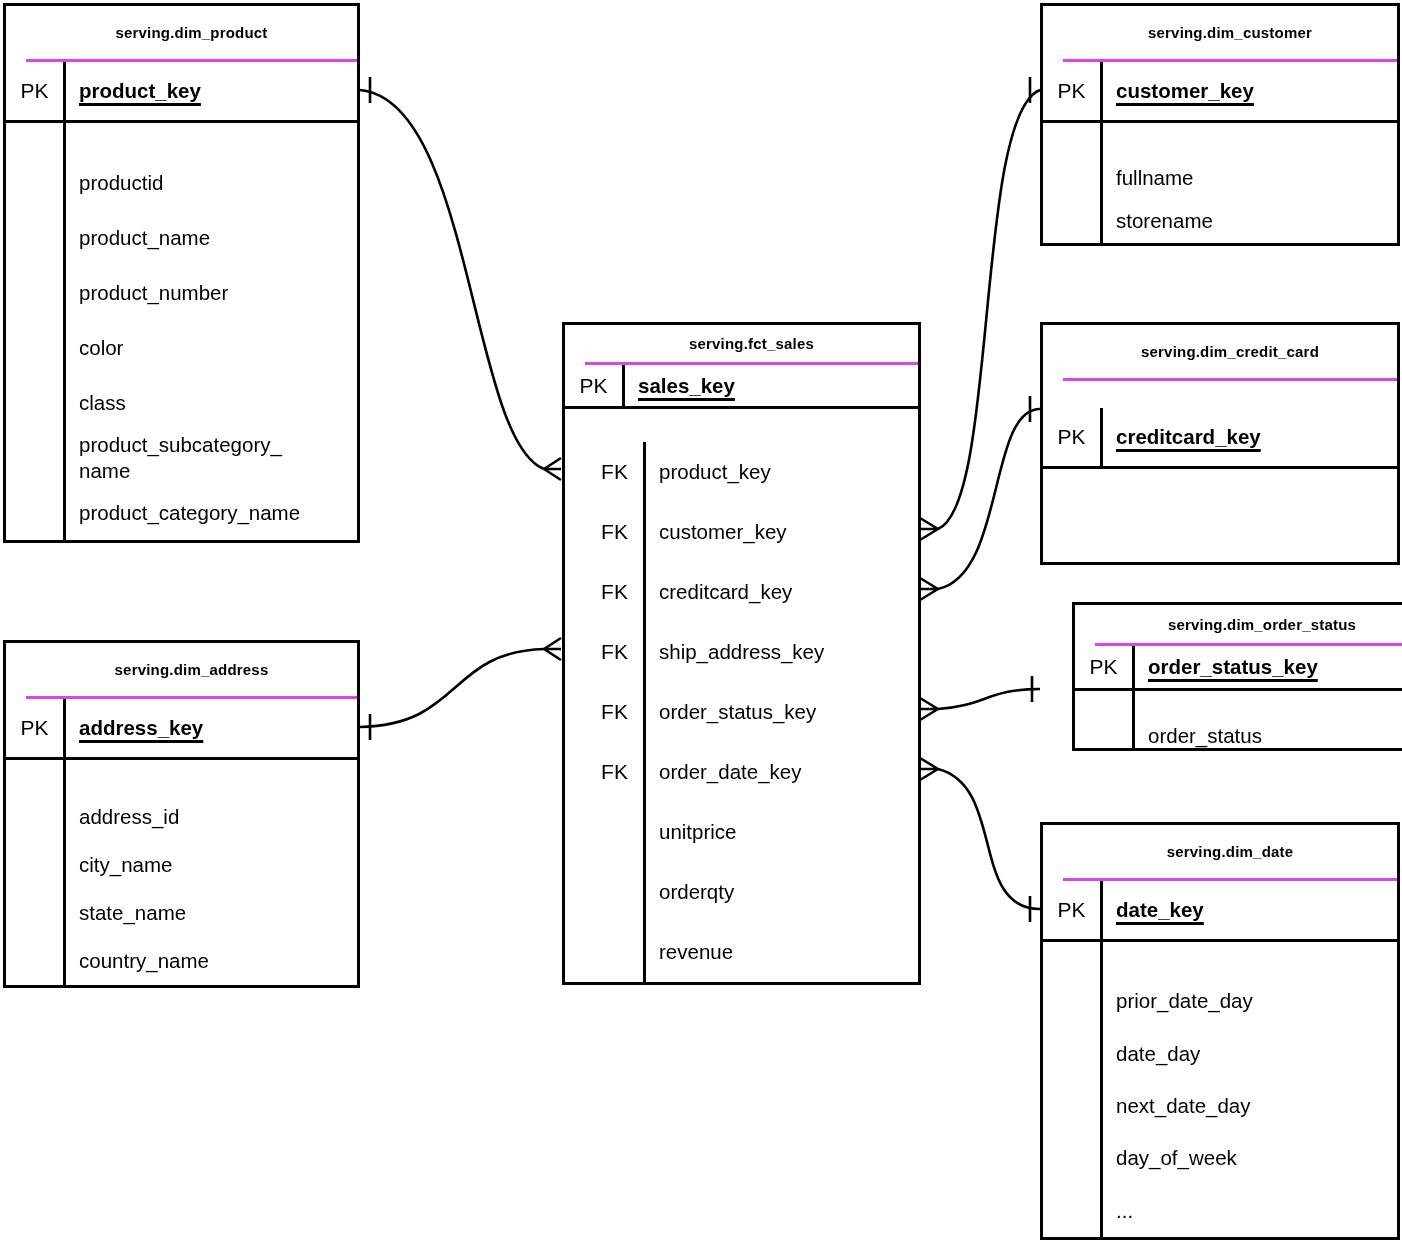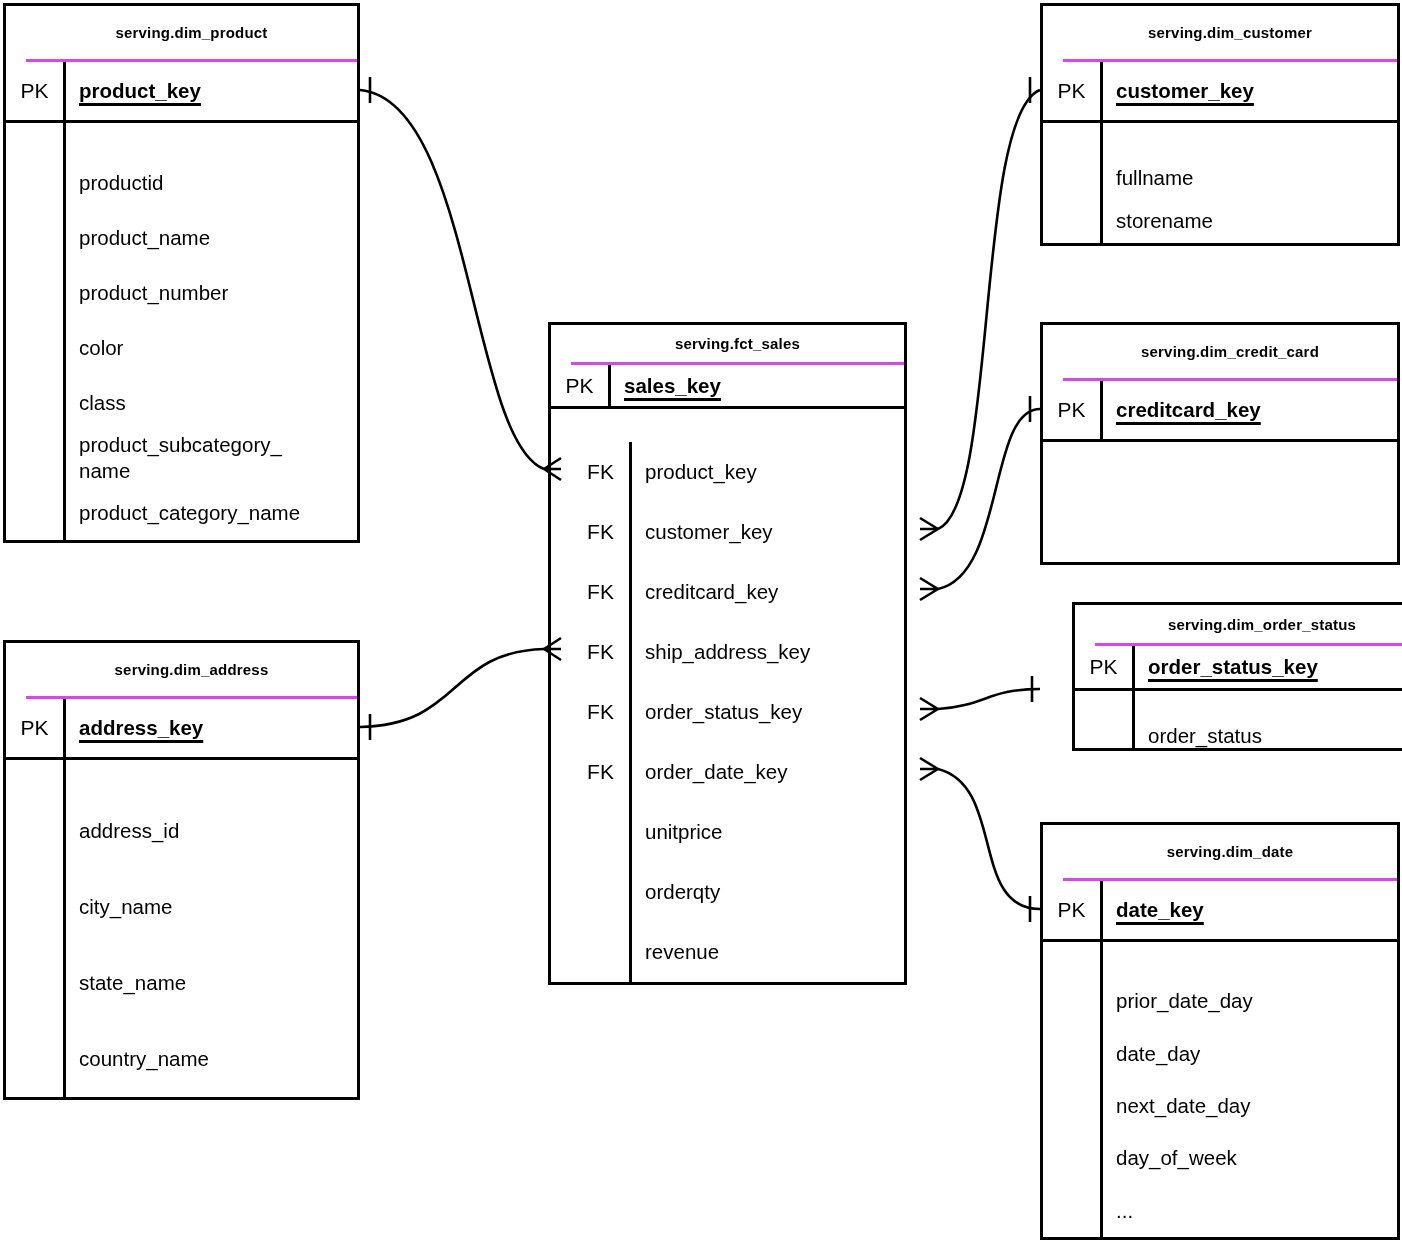--- a/index.html
+++ b/index.html
@@ -101,38 +101,38 @@
         <div class="cell t-field">product_name</div>
         <div class="cell t-field">product_number</div>
         <div class="cell t-field">color</div>
         <div class="cell t-field">class</div>
         <div class="cell t-field wrap2">product_subcategory_name</div>
         <div class="cell t-field">product_category_name</div>
       </div>
     </div>
   </div>
 
-  <div class="table" style="left:3px;top:640px;width:357px;height:460px;justify-content:space-between;">
+  <div class="table" style="left:3px;top:640px;width:357px;height:348px;justify-content:space-between;">
     <div class="t-title">serving.dim_address</div>
     <div class="t-pkrow">
       <div class="t-gutter pk-tag">PK</div>
       <div class="t-field pk-field">address_key</div>
     </div>
     <div class="t-body">
       <div class="t-bodygutter"></div>
       <div class="t-fieldcol">
         <div class="cell t-field">address_id</div>
         <div class="cell t-field">city_name</div>
         <div class="cell t-field">state_name</div>
         <div class="cell t-field">country_name</div>
       </div>
     </div>
   </div>
 
-  <div class="table" style="left:548px;top:322px;width:359px;height:663px;">
+  <div class="table" style="left:562px;top:322px;width:359px;height:663px;">
     <div class="t-title">serving.fct_sales</div>
     <div class="t-pkrow">
       <div class="t-gutter pk-tag">PK</div>
       <div class="t-field pk-field">sales_key</div>
     </div>
     <div class="t-fieldcol">
       <div class="fct-row">
         <div class="t-gutter">FK</div>
         <div class="t-field">product_key</div>
       </div>
@@ -179,21 +179,21 @@
     </div>
     <div class="t-body">
       <div class="t-bodygutter"></div>
       <div class="t-fieldcol">
         <div class="cell t-field">fullname</div>
         <div class="cell t-field">storename</div>
       </div>
     </div>
   </div>
 
-  <div class="table" style="left:1040px;top:322px;width:360px;height:243px;">
+  <div class="table" style="left:1040px;top:322px;width:360px;height:243px;gap:27px;">
     <div class="t-title">serving.dim_credit_card</div>
     <div class="t-pkrow">
       <div class="t-gutter pk-tag">PK</div>
       <div class="t-field pk-field">creditcard_key</div>
     </div>
   </div>
 
   <div class="table" style="left:1072px;top:602px;width:360px;height:149px;">
     <div class="t-title">serving.dim_order_status</div>
     <div class="t-pkrow">

